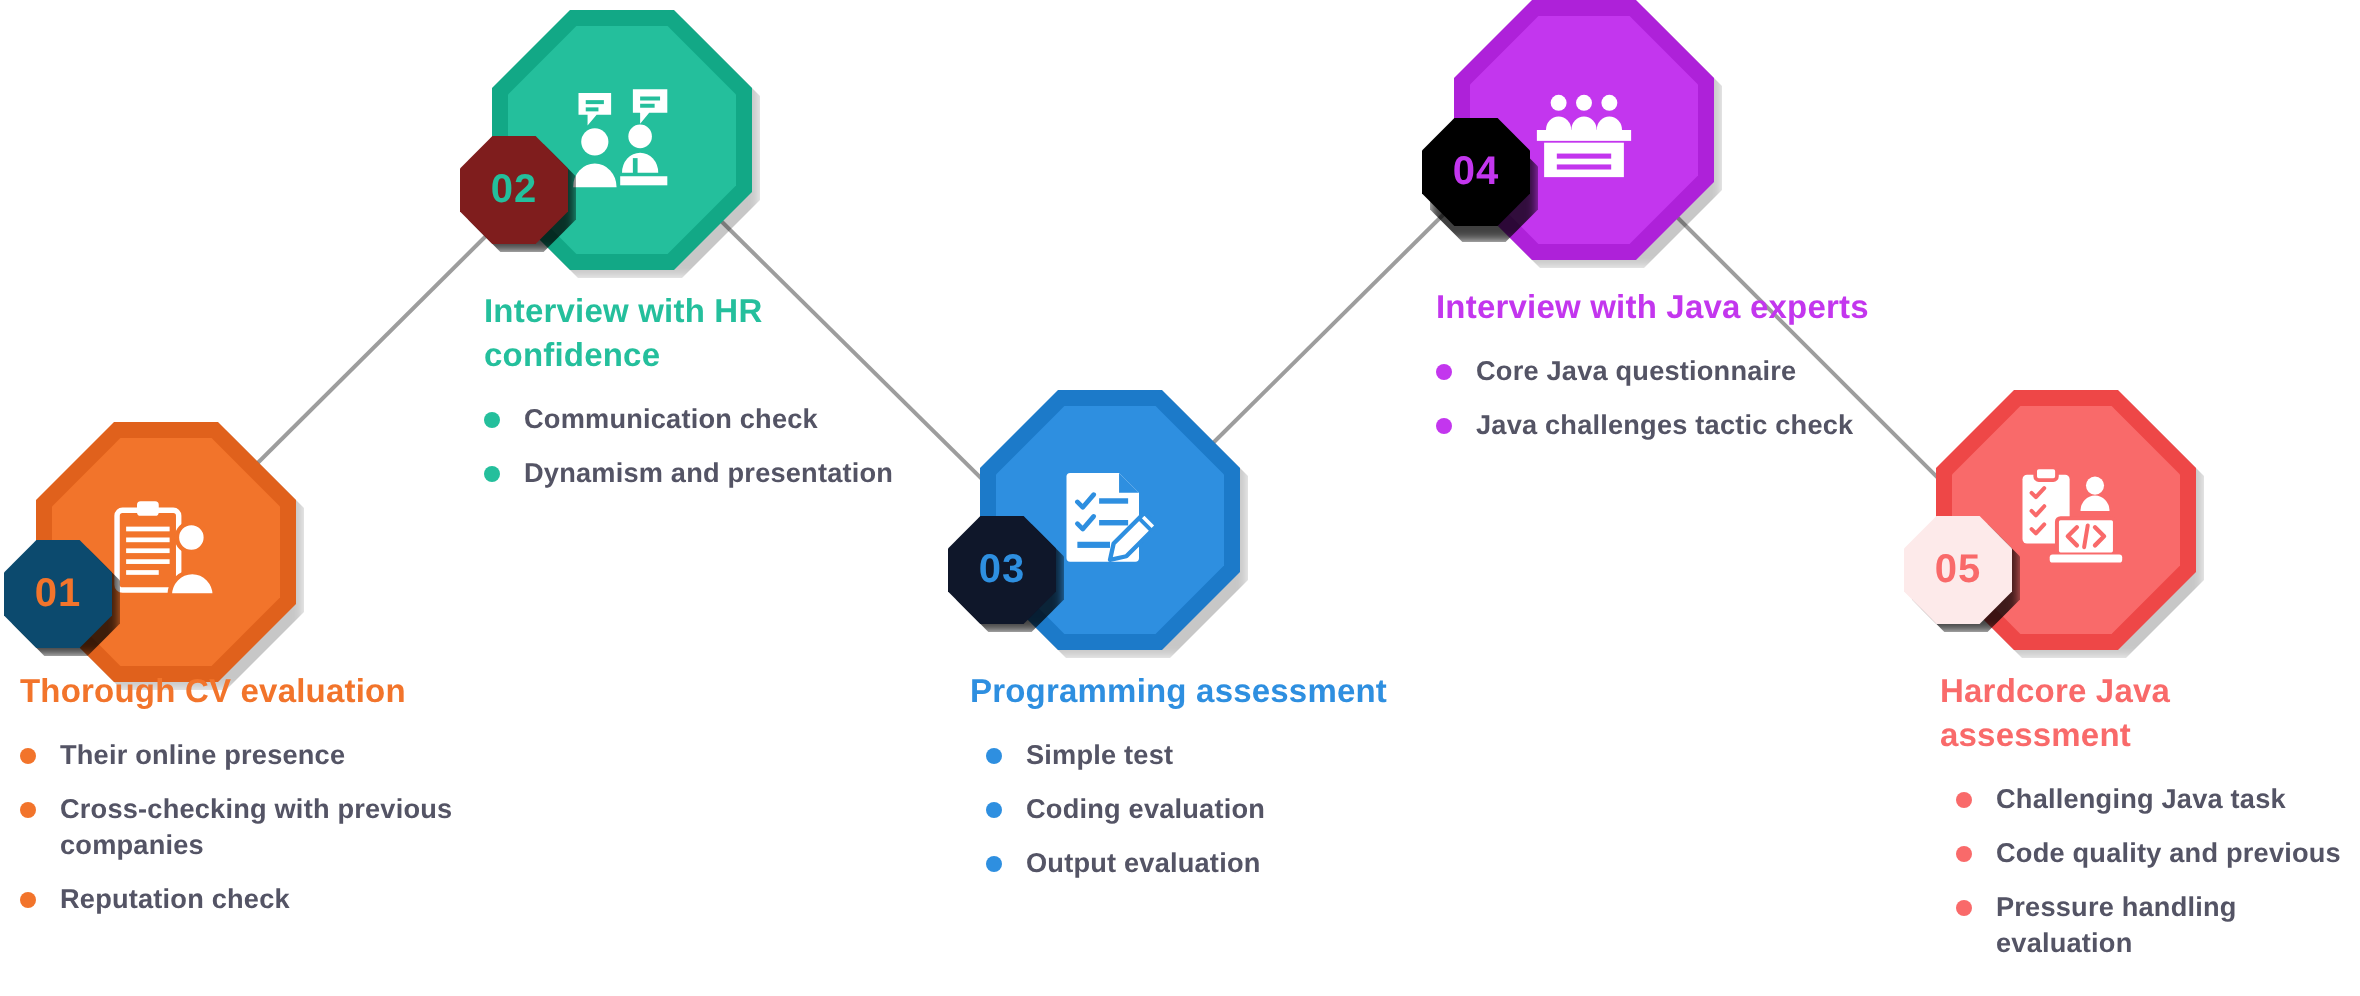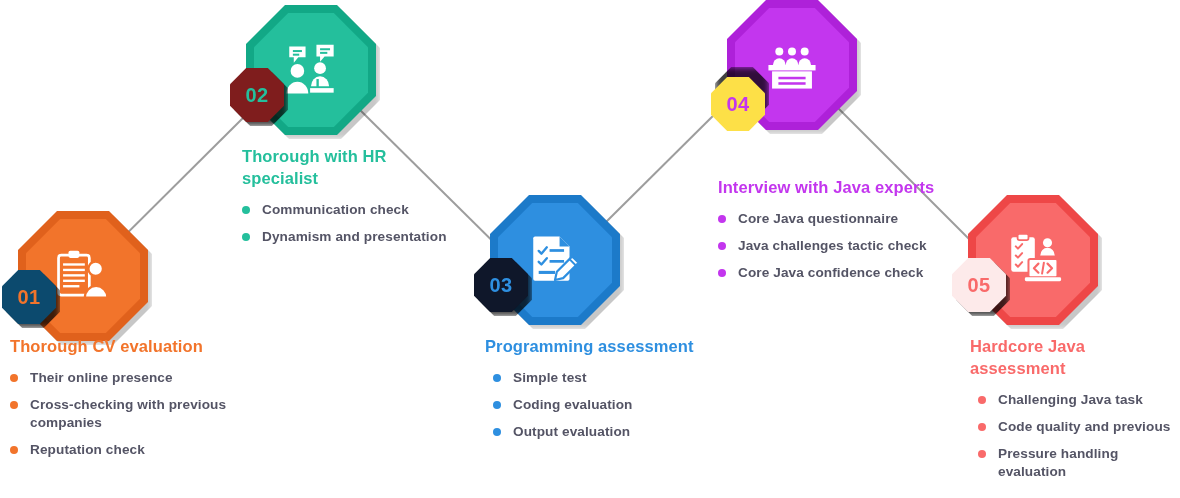--- a/index.html
+++ b/index.html
@@ -177,21 +177,21 @@
           <rect x="38" y="42" width="2.6" height="9" fill="#24BF9C"></rect>
           <rect x="31" y="52" width="26" height="5" fill="#ffffff"></rect>
         </svg>
       </div>
     </div>
     <div class="num-chip-shadow" style="left:234px; top:72px;"></div>
     <div class="num-chip" style="left:230px; top:68px; background:#7f1d1d; color:#24BF9C;">
       <span>02</span>
     </div>
     <div class="txt" style="left:242px; top:146px; width:215px;">
-      <div class="step-title" style="color:#24BF9C;">Thorough with HR specialist</div>
+      <div class="step-title" style="color:#24BF9C;">Interview with HR confidence</div>
       <ul class="bullets">
         <li><span class="dot" style="background:#24BF9C;"></span><span>Communication check</span></li>
         <li><span class="dot" style="background:#24BF9C;"></span><span>Dynamism and presentation</span></li>
       </ul>
     </div>
   </div>
 
   <div class="step">
     <div class="octagon-shadow" style="left:494px; top:199px;"></div>
     <div class="octagon" style="left:490px; top:195px; background:#1C7AC9;">
@@ -235,29 +235,28 @@
           <path d="M25 32 a7 7.5 0 0 1 14 0 z" fill="#ffffff"></path>
           <path d="M39 32 a7 7.5 0 0 1 14 0 z" fill="#ffffff"></path>
           <rect x="6" y="32" width="52" height="6" fill="#ffffff"></rect>
           <rect x="10" y="39" width="44" height="19" fill="#ffffff"></rect>
           <rect x="17" y="45" width="30" height="2.8" fill="#C336EE"></rect>
           <rect x="17" y="51" width="30" height="2.8" fill="#C336EE"></rect>
         </svg>
       </div>
     </div>
     <div class="num-chip-shadow" style="left:715px; top:67px;"></div>
-    <div class="num-chip" style="left:711px; top:77px; background:#fde047; color:#C336EE;">
+    <div class="num-chip" style="left:711px; top:59px; background:#000000; color:#C336EE;">
       <span>04</span>
     </div>
     <div class="txt" style="left:718px; top:144px; width:220px;">
-      <div class="step-title" style="color:#C336EE;margin-top:33px;">Interview with Java experts</div>
+      <div class="step-title" style="color:#C336EE;">Interview with Java experts</div>
       <ul class="bullets">
         <li><span class="dot" style="background:#C336EE;"></span><span>Core Java questionnaire</span></li>
         <li><span class="dot" style="background:#C336EE;"></span><span>Java challenges tactic check</span></li>
-        <li><span class="dot" style="background:#C336EE;"></span><span>Core Java confidence check</span></li>
       </ul>
     </div>
   </div>
 
   <div class="step">
     <div class="octagon-shadow" style="left:972px; top:199px;"></div>
     <div class="octagon" style="left:968px; top:195px; background:#EE4747;">
       <div class="octagon-inner" style="background:#F96A6A;">
         <svg class="icon-svg" viewBox="0 0 64 64" fill="#ffffff">
           <rect x="8" y="7" width="26" height="38" rx="2.5" fill="#ffffff"></rect>

